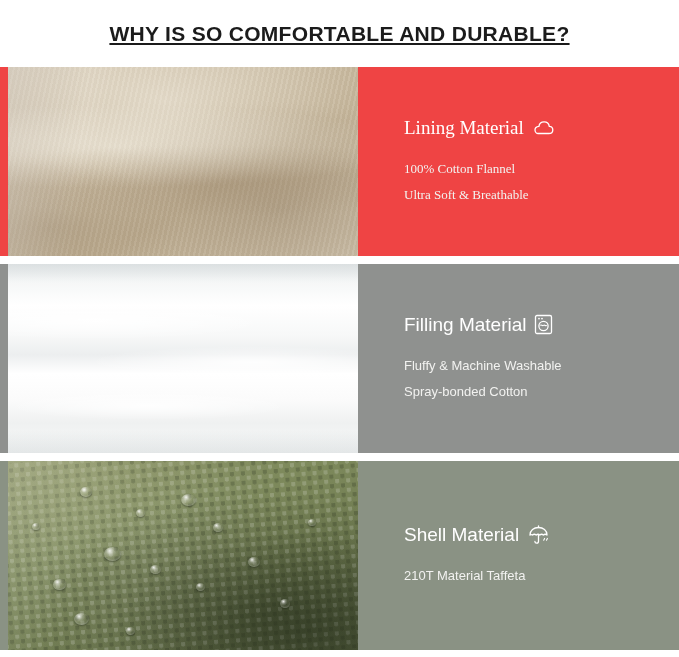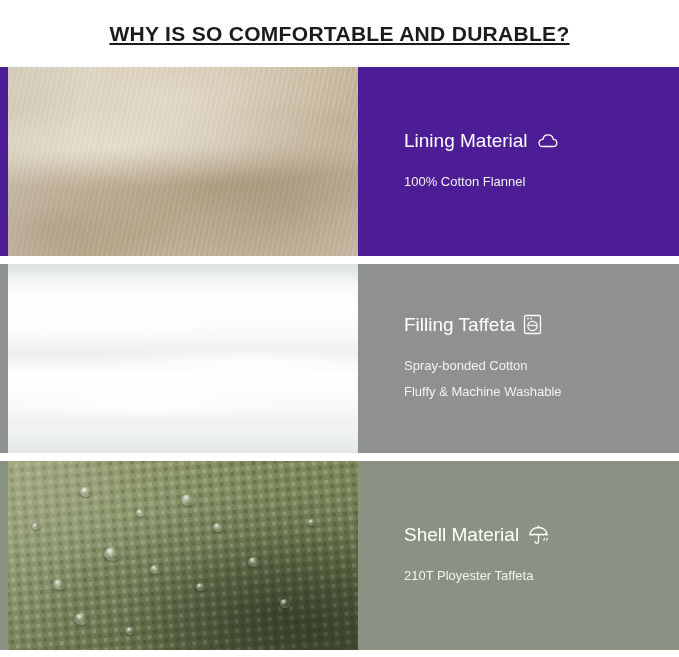--- a/index.html
+++ b/index.html
@@ -71,21 +71,21 @@
   }
   .mat-line {
     font-size: 13px;
     color: #f2f2f0;
     line-height: 26px;
     white-space: nowrap;
   }
   .icon-svg { display: block; }
 
   
-  .p-lining { background: #4c1d95; }
+  .p-lining { background: #ef4444; font-family: Liberation Serif, serif; }
   .p-filling { background: #8f918f; }
   .p-shell { background: #8a9284; }
 
   
   .img-flannel {
     background:
       linear-gradient(104deg, rgba(255,255,255,0.30) 0%, rgba(255,255,255,0.0) 28%),
       linear-gradient(96deg, rgba(120,100,75,0.22) 0%, rgba(120,100,75,0.0) 22%),
       radial-gradient(ellipse 300px 120px at 45% 18%, rgba(255,252,244,0.42), rgba(255,252,244,0) 70%),
       radial-gradient(ellipse 260px 150px at 78% 75%, rgba(125,104,79,0.30), rgba(125,104,79,0) 72%),
@@ -167,40 +167,41 @@
     <div class="panel-inner">
       <div class="mat-title">
         <span>Lining Material</span>
         <span>
           <svg class="icon-svg" width="24" height="18" viewBox="0 0 24 18" fill="none" stroke="#ffffff" stroke-width="1.3">
             <path d="M6.2 14.5h10.6c2.3 0 4-1.6 4-3.6 0-1.9-1.5-3.4-3.5-3.5-.4-2.6-2.6-4.5-5.2-4.5-2.6 0-4.8 1.9-5.2 4.4C4.7 7.5 3 9 3 11c0 2 1.6 3.5 3.2 3.5z" stroke-linejoin="round"></path>
           </svg>
         </span>
       </div>
       <div class="mat-line">100% Cotton Flannel</div>
+      <div class="mat-line">Ultra Soft &amp; Breathable</div>
     </div>
   </section>
 
   <section class="panel p-filling">
     <div class="thumb img-cotton"></div>
     <div class="panel-inner">
       <div class="mat-title">
-        <span>Filling Taffeta</span>
+        <span>Filling Material</span>
         <span>
           <svg class="icon-svg" width="19" height="21" viewBox="0 0 19 21" fill="none" stroke="#ffffff" stroke-width="1.3">
             <rect x="1.5" y="1.5" width="16" height="18" rx="1.5"></rect>
             <circle cx="9.5" cy="12" r="4.6"></circle>
             <path d="M6.2 11.4c1.1-1 2.1.9 3.3 0s2.2.9 3.3 0" stroke-width="1.1"></path>
             <circle cx="5" cy="4.6" r="0.9" fill="#ffffff" stroke="none"></circle>
             <circle cx="8" cy="4.6" r="0.9" fill="#ffffff" stroke="none"></circle>
           </svg>
         </span>
       </div>
+      <div class="mat-line">Fluffy &amp; Machine Washable</div>
       <div class="mat-line">Spray-bonded Cotton</div>
-      <div class="mat-line">Fluffy &amp; Machine Washable</div>
     </div>
   </section>
 
   <section class="panel p-shell">
     <div class="thumb img-mesh">
       <div class="mesh-grid"></div>
       <div class="mesh-shade"></div>
       <div class="drop" style="left:72px;  top:26px;  width:12px; height:10px;"></div>
       <div class="drop" style="left:128px; top:48px;  width:9px;  height:8px;"></div>
       <div class="drop" style="left:173px; top:33px;  width:15px; height:12px;"></div>
@@ -221,17 +222,17 @@
         <span>Shell Material</span>
         <span>
           <svg class="icon-svg" width="24" height="22" viewBox="0 0 24 22" fill="none" stroke="#ffffff" stroke-width="1.3">
             <path d="M3 11c0-4.4 3.8-7.5 8.5-7.5S20 6.6 20 11c-1.3-1-2.4-1-3.6 0-1.2-1-2.4-1-3.6 0-1.2-1-2.4-1-3.6 0C7.9 10 6.6 10 5.4 11 4.6 10.4 3.8 10.4 3 11z" stroke-linejoin="round"></path>
             <path d="M11.5 11v6.3c0 1.1-.8 1.9-1.8 1.9s-1.8-.8-1.8-1.8" stroke-linecap="round"></path>
             <path d="M11.5 2v1.5" stroke-linecap="round"></path>
             <path d="M17.6 14.4l-.9 1.8M20.4 14.4l-.9 1.8" stroke-linecap="round" stroke-width="1.1"></path>
           </svg>
         </span>
       </div>
-      <div class="mat-line">210T Ployester Taffeta</div>
+      <div class="mat-line">210T Material Taffeta</div>
     </div>
   </section>
 
 </div>
 
 </body></html>

